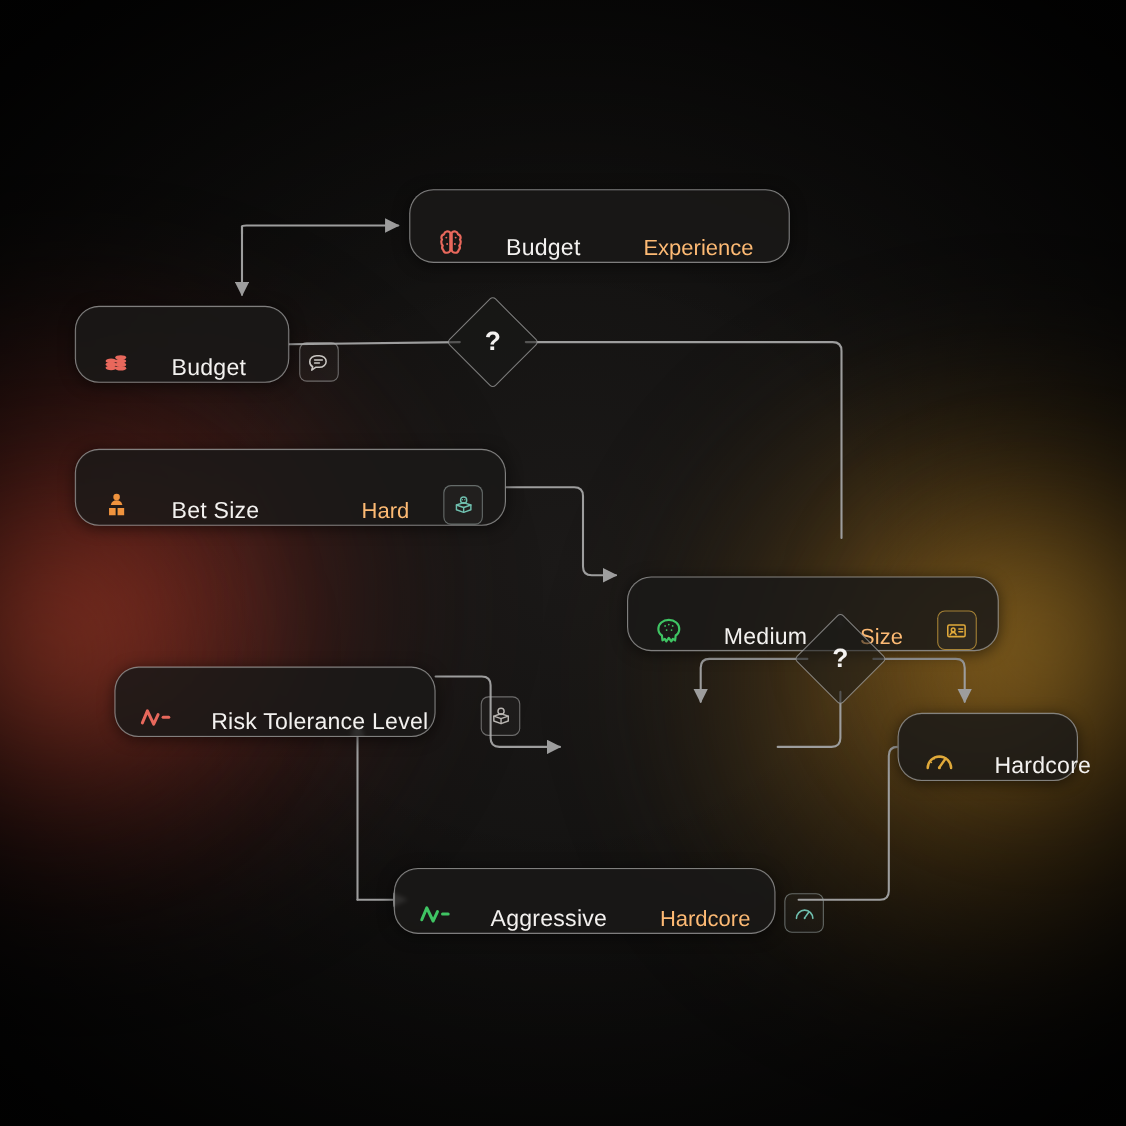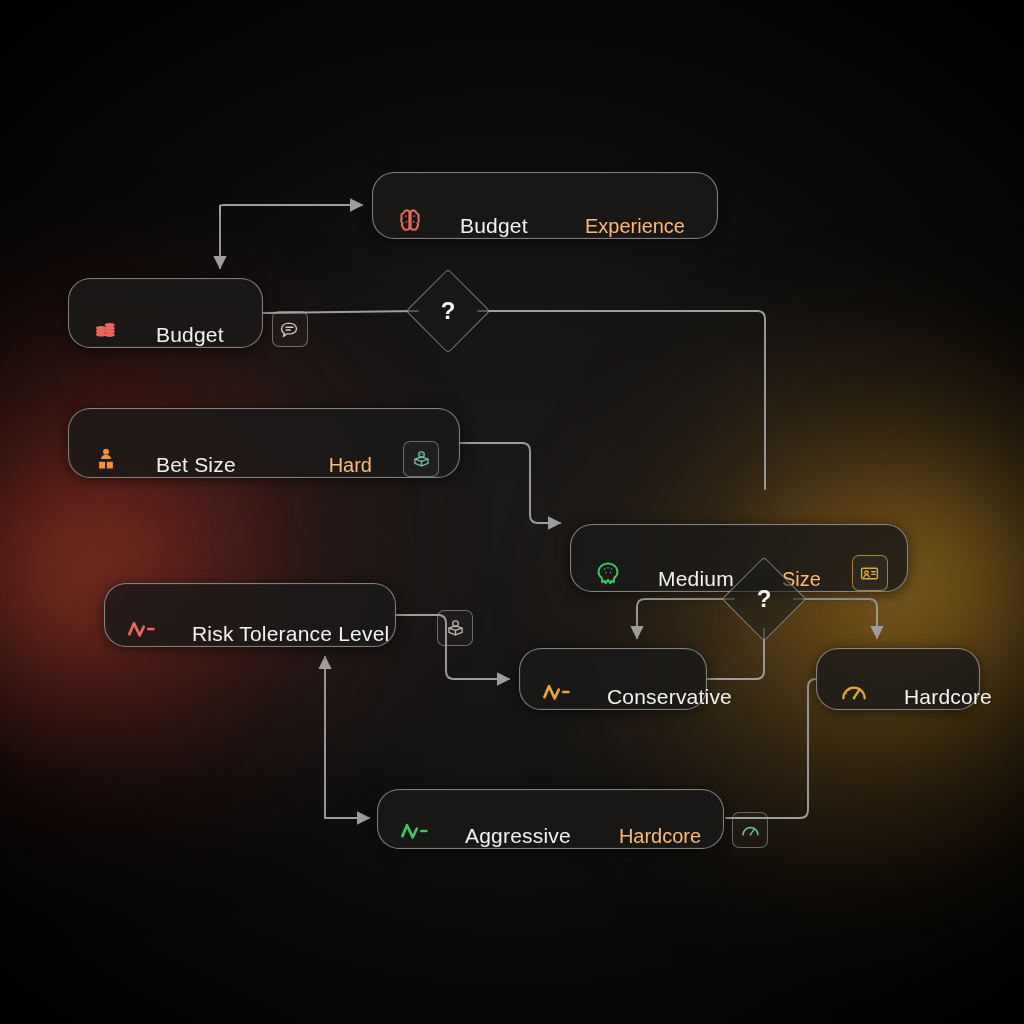--- a/index.html
+++ b/index.html
@@ -123,24 +123,24 @@
     font-size: 24px;
     font-weight: bold;
     color: #f4f2f0;
   }
 
   
   #node-experience     { left:372px;  top:172px; width:346px; height:67px; }
   #node-budget         { left:68px;   top:278px; width:195px; height:70px; }
   #node-betsize        { left:68px;   top:408px; width:392px; height:70px; }
   #node-medium         { left:570px;  top:489px; width:338px; height:68px;margin-top:35px; }
-  #node-risk           { left:104px;  top:583px; width:292px; height:64px; }
+  #node-risk           { left:104px;  top:606px; width:292px; height:64px; }
   #node-conservative   { left:519px;  top:648px; width:188px; height:62px; }
   #node-hardcore       { left:816px;  top:648px; width:164px; height:62px; }
-  #node-aggressive     { left:377px;  top:789px; width:347px; height:60px; }
+  #node-aggressive     { left:358px;  top:789px; width:347px; height:60px; }
 
   #diamond-1 { left:418px; top:281px; width:60px; height:60px; }
   #diamond-2 { left:734px; top:569px; width:60px; height:60px; }
 </style>
 </head>
 <body>
 
 <div id="canvas">
 
   <div class="bg-base"></div>
@@ -284,29 +284,20 @@
     <span class="chip">
       <svg width="21" height="21" viewBox="0 0 24 24" fill="none" stroke="#b8b5b1" stroke-width="1.5" stroke-linecap="round" stroke-linejoin="round">
         <circle cx="12" cy="6.5" r="3.2"></circle>
         <path d="M4.5 11.5 12 9l7.5 2.5-7.5 2.6z"></path>
         <path d="M4.5 11.5v5L12 19.2l7.5-2.7v-5"></path>
         <path d="M12 14.1v5.1"></path>
       </svg>
     </span>
   </div>
 
-  <div class="node" id="node-conservative">
-    <span class="lead-icon">
-      <svg width="32" height="32" viewBox="0 0 28 24" fill="none" stroke="#e8a33a" stroke-width="2.4" stroke-linecap="round" stroke-linejoin="round">
-        <path d="M3 16.5 7 7l5 10.5L15.5 10"></path>
-        <path d="M19.5 12h4.5"></path>
-      </svg>
-    </span>
-    <span class="label">Conservative</span>
-  </div>
 
   <div class="node" id="node-hardcore">
     <span class="lead-icon">
       <svg width="30" height="30" viewBox="0 0 24 24" fill="none" stroke="#e0a93a" stroke-width="1.8" stroke-linecap="round" stroke-linejoin="round">
         <path d="M3.5 17a8.5 8.5 0 0 1 17 0"></path>
         <path d="M12 16.5 16.5 10"></path>
         <circle cx="12" cy="16.8" r="1.1" fill="#e0a93a" stroke="none"></circle>
         <circle cx="6.2" cy="13" r="0.55" fill="#e0a93a" stroke="none"></circle>
         <circle cx="8.4" cy="10.3" r="0.55" fill="#e0a93a" stroke="none"></circle>
         <circle cx="12" cy="9.2" r="0.55" fill="#e0a93a" stroke="none"></circle>

